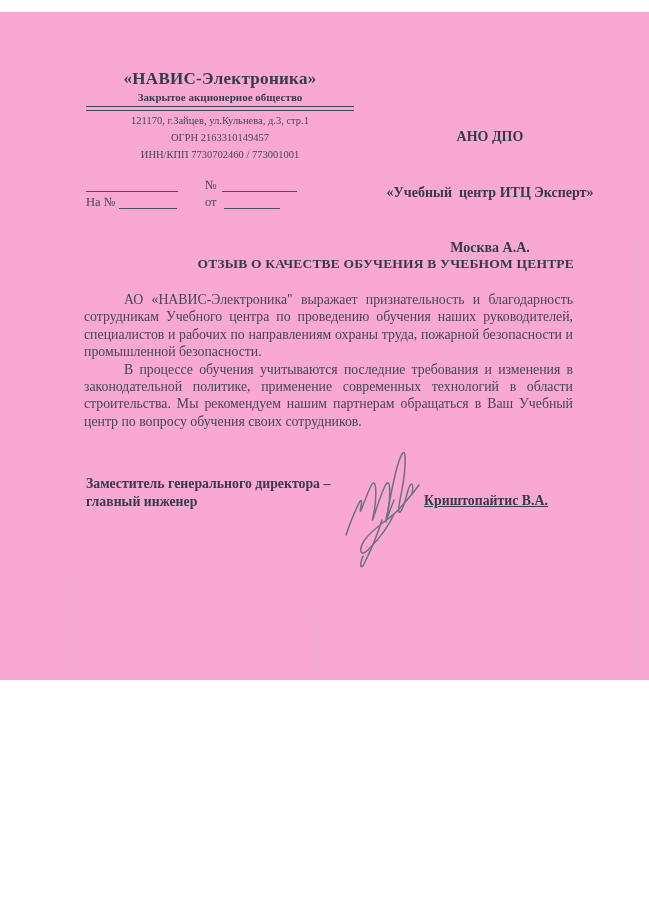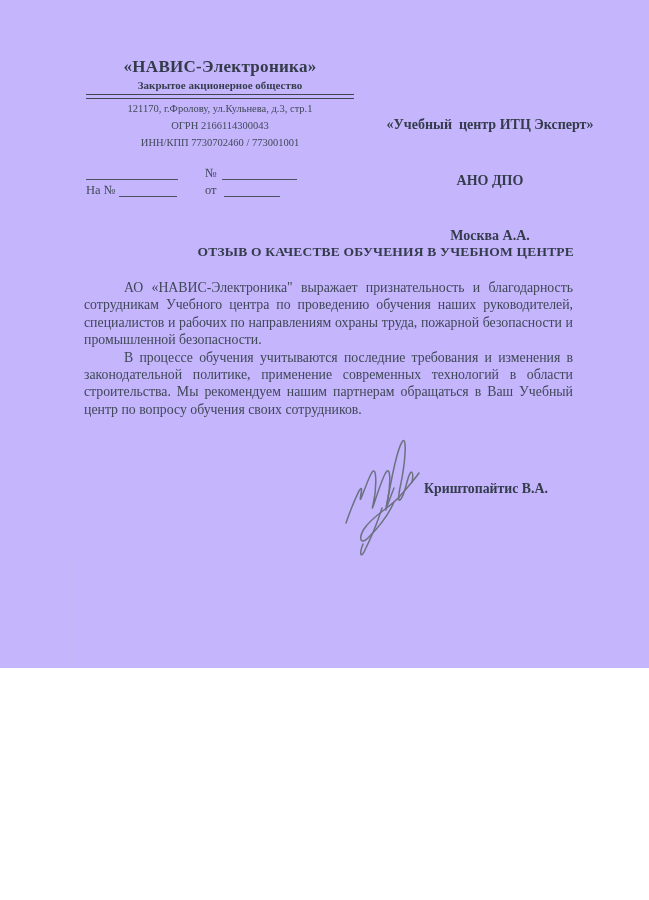--- a/index.html
+++ b/index.html
@@ -1,18 +1,18 @@
 <!DOCTYPE html>
 <html lang="ru"><head>
 <meta charset="utf-8">
 <style>
   html,body{margin:0;padding:0;background:#ffffff;}
   .page{
-    position:relative;width:649px;height:668px;background:#c4b5fd;overflow:hidden;
-    font-family:"Liberation Serif","DejaVu Serif",serif;color:#3c4452;
+    position:relative;width:649px;height:668px;background:#f9a8d4;overflow:hidden;
+    font-family:"Liberation Serif","DejaVu Serif",serif;color:#3c4452;margin-top:12px;
   }
   .abs{position:absolute;}
   
   .letterhead{left:86px;top:57px;width:268px;text-align:center;}
   .org-ru{font-size:17px;font-weight:bold;letter-spacing:.3px;color:#333b4a;}
   .org-type{font-size:11px;font-weight:bold;margin-top:2px;color:#353d4c;}
   .lh-rule{height:0;border-top:1.6px solid #3d4452;margin:3px 0 1px 0;}
   .org-en{font-size:18px;font-weight:bold;letter-spacing:.3px;padding:1px 0 2px 0;color:#333b4a;}
   .lh-small{font-size:10.5px;line-height:1.32;margin-top:3px;color:#414958;}
   
@@ -24,69 +24,73 @@
   .ref-item{position:absolute;}
   
   .title{left:84px;top:244px;width:490px;text-align:right;font-size:13.5px;font-weight:bold;
          letter-spacing:.2px;color:#343c4b;}
   .body-text{left:84px;top:279px;width:489px;font-size:13.8px;line-height:17.4px;
              text-align:justify;color:#3f4856;}
   .body-text p{margin:0;text-indent:40px;}
   
   .sig-lines{left:86px;top:463px;width:340px;font-size:13.8px;font-weight:bold;
              line-height:17.6px;color:#343c4b;}
-  .sig-name{left:424px;top:481px;font-size:13.8px;font-weight:bold;color:#343c4b;}
+  .sig-name{left:424px;top:481px;font-size:13.8px;font-weight:bold;color:#343c4b;text-decoration:underline;}
   .sig-svg{left:336px;top:428px;}
   
   .footer{left:86px;top:751px;font-size:12.5px;line-height:17.5px;color:#3f4755;white-space:pre-wrap;}
   
   .scan-band{left:0;top:812px;width:649px;height:42px;
     background:linear-gradient(180deg,rgba(255,255,255,0) 0%,rgba(201,211,224,.45) 35%,
                rgba(222,229,238,.28) 65%,rgba(255,255,255,0) 100%);}
   .scan-vline{width:1px;background:rgba(185,195,208,.20);}
   .edge-svg{left:0;top:0;}
 </style>
 </head>
 <body>
 
 <div class="page">
 
   <div class="abs letterhead">
     <div class="org-ru">«НАВИС-Электроника»</div>
     <div class="org-type">Закрытое акционерное общество</div>
     <div class="lh-rule"></div>
     <div class="lh-rule"></div>
-    <div class="lh-small">121170, г.Фролову, ул.Кульнева, д.3, стр.1</div>
-    <div class="lh-small">ОГРН 2166114300043</div>
+    <div class="lh-small">121170, г.Зайцев, ул.Кульнева, д.3, стр.1</div>
+    <div class="lh-small">ОГРН 2163310149457</div>
     <div class="lh-small">ИНН/КПП 7730702460 / 773001001</div>
   </div>
 
   <div class="abs addressee">
+    <div>АНО ДПО</div>
     <div>«Учебный  центр ИТЦ Эксперт»</div>
-    <div>АНО ДПО</div>
     <div>Москва А.А.</div>
   </div>
 
   <div class="abs ref">
     <span class="ref-item ul" style="left:0;top:3px;width:92px;"></span>
     <span class="ref-item" style="left:119px;top:2px;">№</span>
     <span class="ref-item ul" style="left:136px;top:3px;width:75px;"></span>
     <span class="ref-item" style="left:0;top:19px;text-align:center;">На №</span>
     <span class="ref-item ul" style="left:33px;top:20px;width:58px;"></span>
     <span class="ref-item" style="left:119px;top:19px;">от</span>
     <span class="ref-item ul" style="left:138px;top:20px;width:56px;"></span>
   </div>
 
   <div class="abs title">ОТЗЫВ О КАЧЕСТВЕ ОБУЧЕНИЯ В УЧЕБНОМ ЦЕНТРЕ</div>
 
   <div class="abs body-text">
     <p>АО «НАВИС-Электроника" выражает признательность и благодарность сотрудникам Учебного центра по проведению обучения наших руководителей, специалистов и рабочих по направлениям охраны труда, пожарной безопасности и промышленной безопасности.</p>
     <p>В процессе обучения учитываются последние требования и изменения в законодательной политике, применение современных технологий в области строительства. Мы рекомендуем нашим партнерам обращаться в Ваш Учебный центр по вопросу обучения своих сотрудников.</p>
   </div>
 
+  <div class="abs sig-lines">
+    <div>Заместитель генерального директора –</div>
+    <div>главный инженер</div>
+  </div>
 
   <svg class="abs sig-svg" width="104" height="142" viewBox="0 0 104 142">
     <g fill="none" stroke="#636a75" stroke-width="1.5" stroke-linecap="round" opacity="0.9">
       <path d="M 10,95 C 18,72 28,50 25,66 C 22,82 29,58 35,46 C 41,34 41,60 37,77 C 34,90 43,58 49,46 C 55,34 55,58 51,75 C 48,88 54,70 58,60"></path>
       <path d="M 50,82 C 54,58 60,24 66,14 C 71,6 70,32 64,60 C 60,80 66,74 71,54 C 75,38 78,44 76,54"></path>
       <path d="M 58,74 C 52,88 42,100 32,110 C 25,117 22,111 28,101 C 37,87 54,80 64,68 C 72,59 78,52 83,45"></path>
       <path d="M 46,80 C 41,96 34,112 28,124 C 25,130 23,126 27,116"></path>
     </g>
   </svg>
 

